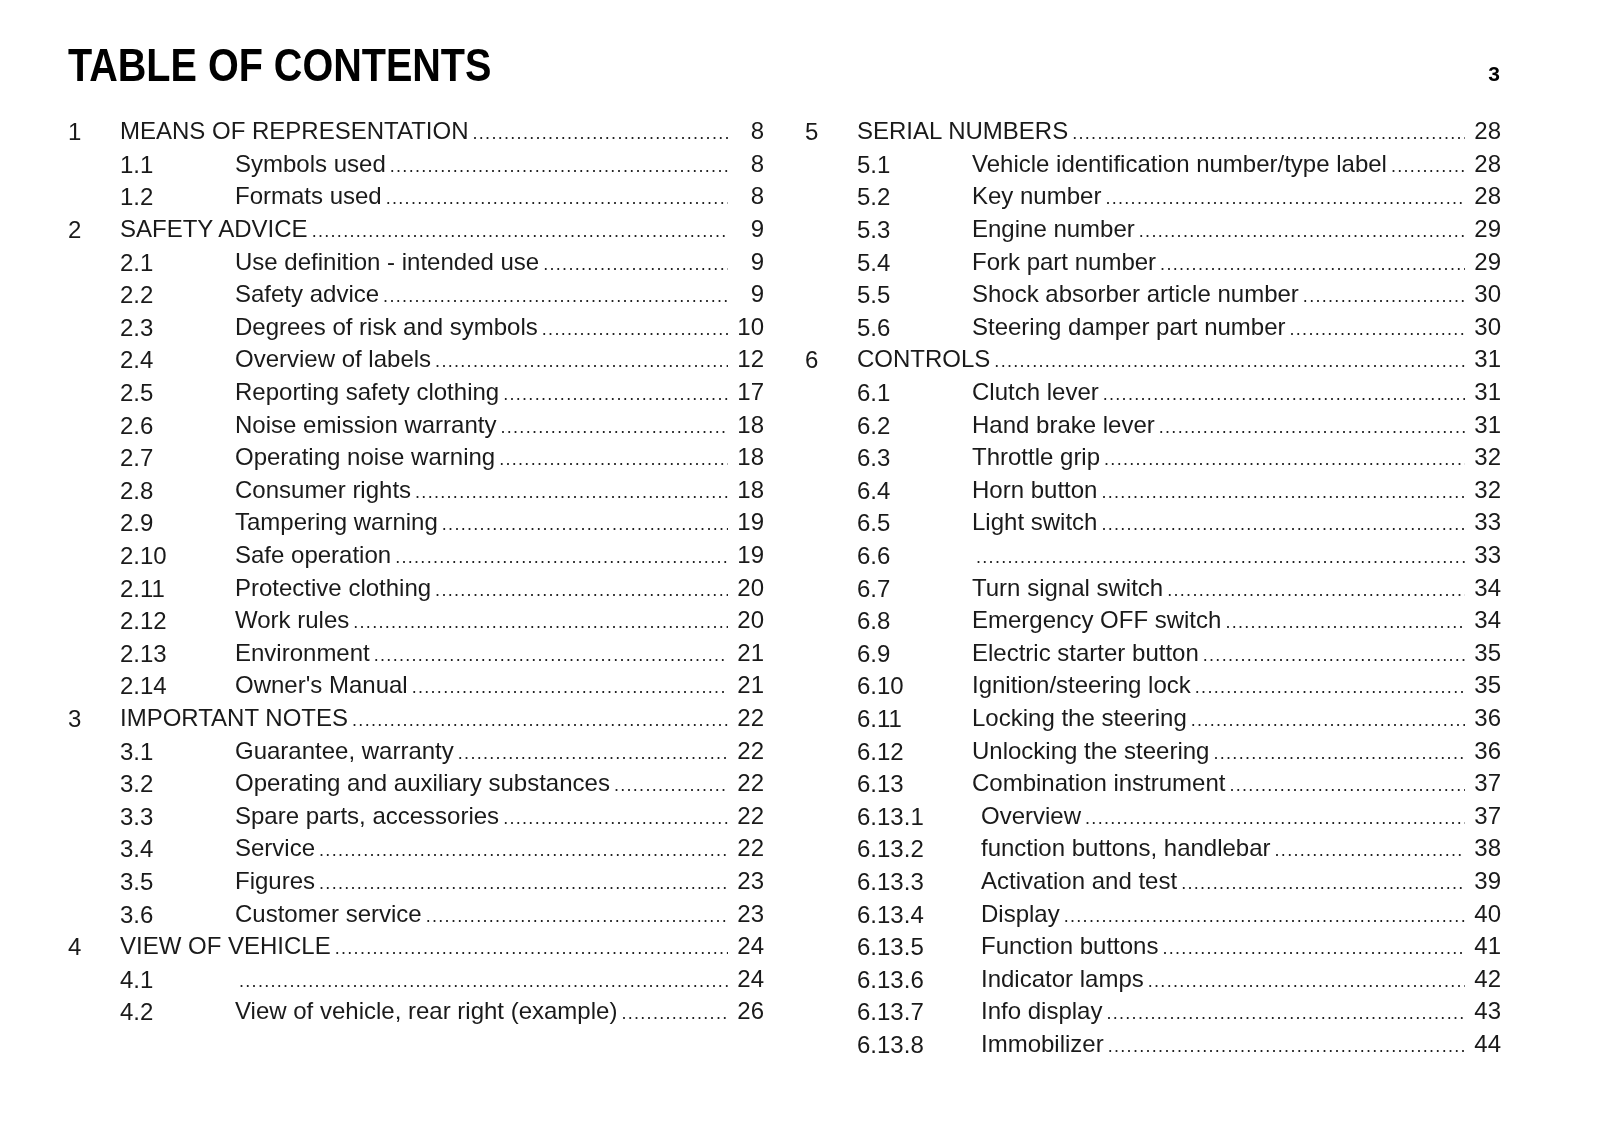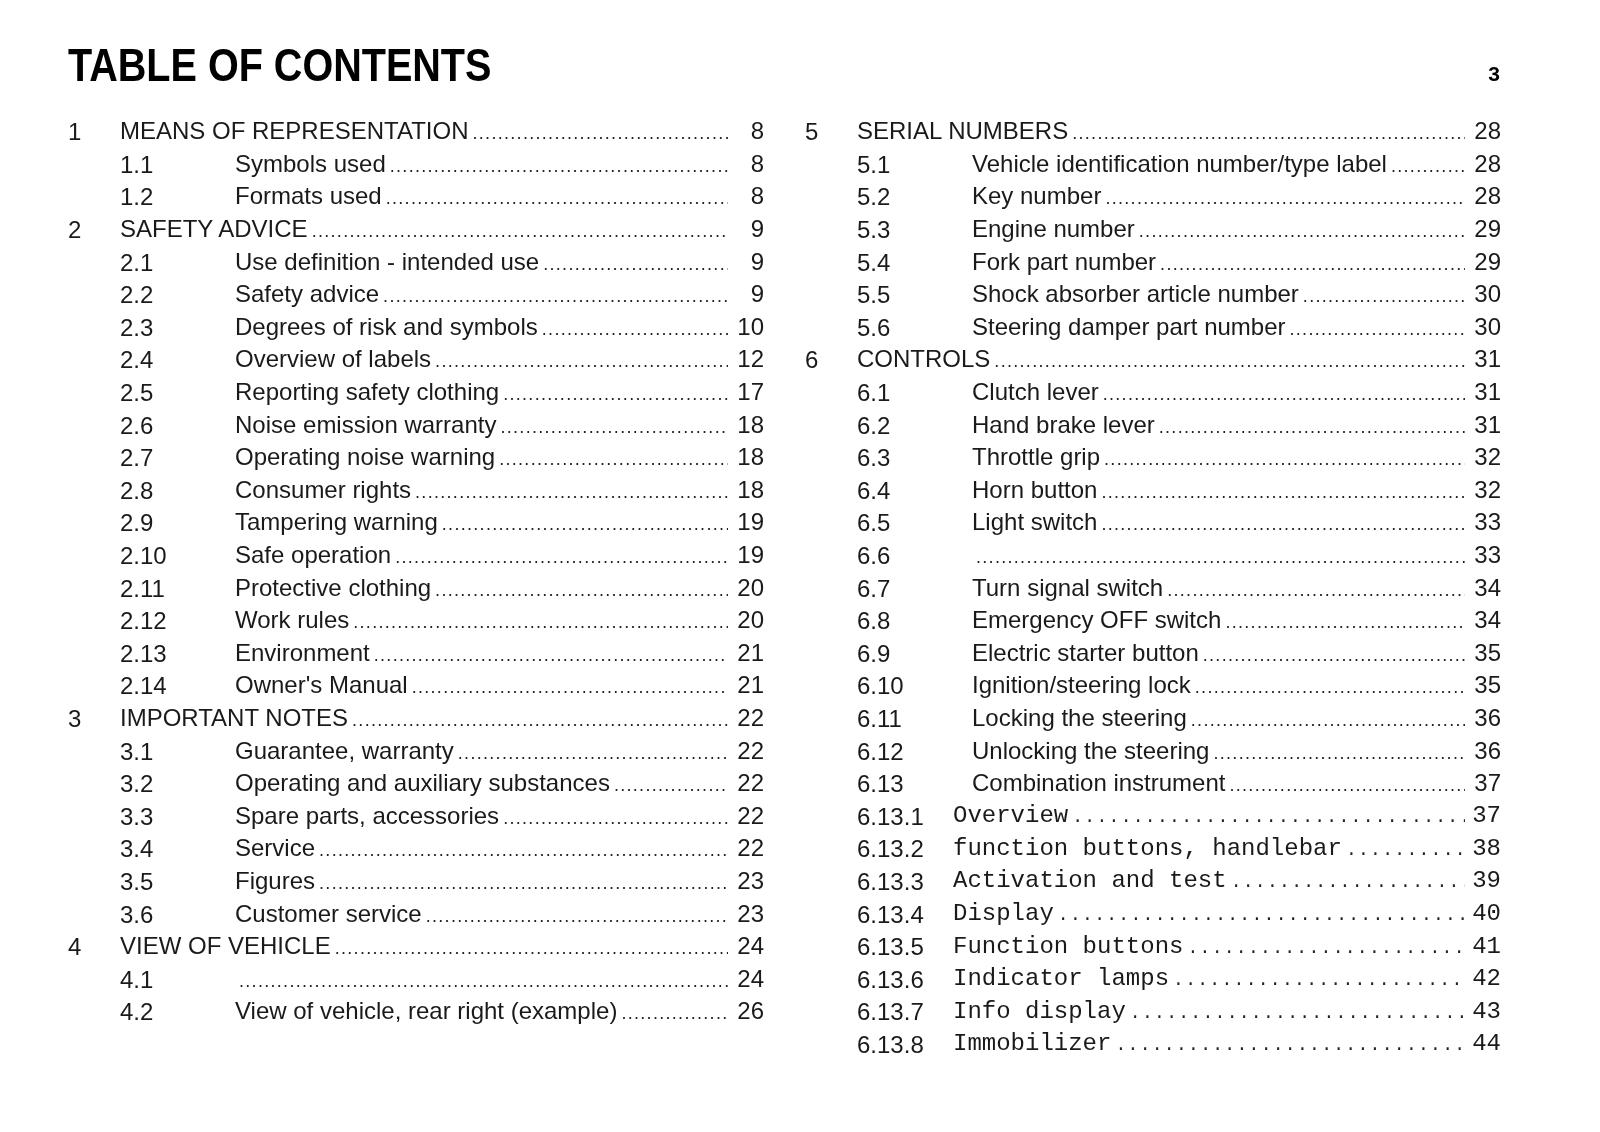--- a/index.html
+++ b/index.html
@@ -13,21 +13,21 @@
   .row .num { position: absolute; white-space: nowrap; }
   .row .text { position: absolute; display: flex; align-items: baseline; right: 0; white-space: nowrap; }
   .row .label { white-space: nowrap; flex: 0 0 auto; }
   .row .dots { flex: 1 1 auto; overflow: hidden; white-space: nowrap; margin: 0 6px 0 4px; letter-spacing: 1.3px; font-size: 18px; color: #222; }
   .row .pg { flex: 0 0 auto; min-width: 30px; text-align: right; }
   .lvl1 .num { left: 0; }
   .lvl1 .text { left: 52px; justify-content: flex-end; }
   .lvl2 .num { left: 52px; }
   .lvl2 .text { left: 130px; margin-left: 37px; }
   .lvl3 .num { left: 52px; }
-  .lvl3 .text { left: 148px; font-family: Liberation Mono, monospace; }
+  .lvl3 .text { left: 176px; }
 </style>
 </head>
 <body>
 
 <h1 class="title">TABLE OF CONTENTS</h1>
 <div class="pagenum">3</div>
 
 <div class="col left">
     <div class="row lvl1">
       <span class="num">1</span>

